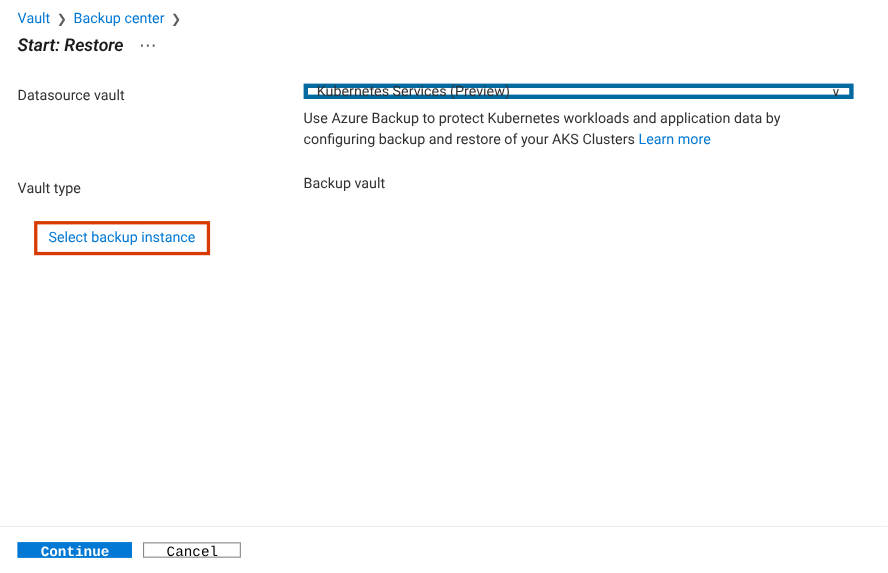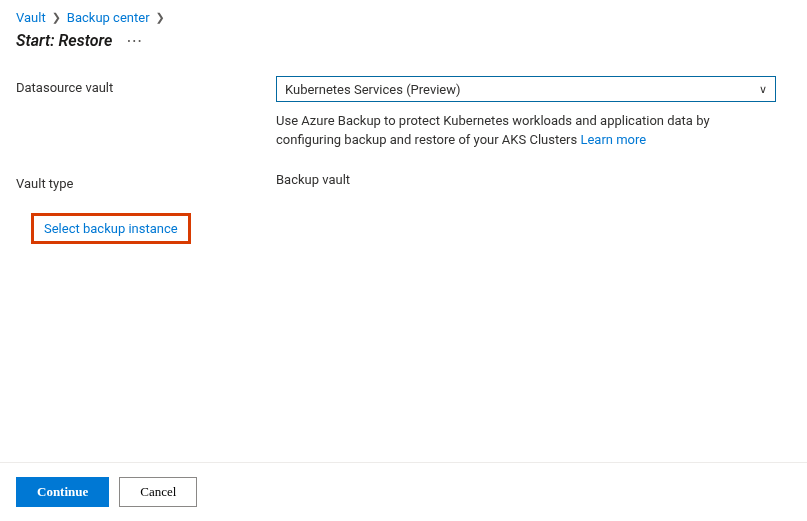--- a/index.html
+++ b/index.html
@@ -53,22 +53,22 @@
       width: 260px;
       flex-shrink: 0;
       padding-top: 4px;
       font-size: 13px;
       color: #323130;
     }
     .req { color: #a4262c; margin-left: 2px; }
     .form-control { flex: 1; min-width: 0; max-width: 500px; }
     .select-box {
       width: 100%;
-      border: 1px solid #0369a1;
-      height: 26px;
+      border: 4px solid #0369a1;
+      height: 14px;
       display: flex;
       align-items: center;
       justify-content: space-between;
       padding: 0 8px;
       background: #fff;
       cursor: pointer;
       font-size: 13px;
       color: #323130;
     }
     .select-box .chev { font-size: 11px; color: #323130; }
@@ -100,26 +100,26 @@
       left: 0;
       right: 0;
       border-top: 1px solid #edebe9;
       padding: 14px 16px;
       display: flex;
       gap: 10px;
       background: #fff;
     }
     .btn {
       font-size: 13px;
-      height: 30px;
+      height: 14px;
       padding: 0 20px;
       border: 1px solid #8a8886;
       background: #fff;
       cursor: pointer;
-      font-family: Liberation Serif, serif;
+      font-family: Liberation Mono, monospace;
     }
     .btn-primary {
       background: #0078d4;
       border-color: #0078d4;
       color: #fff;
       font-weight: 600;
     }
   </style>
 </head>
 <body>

